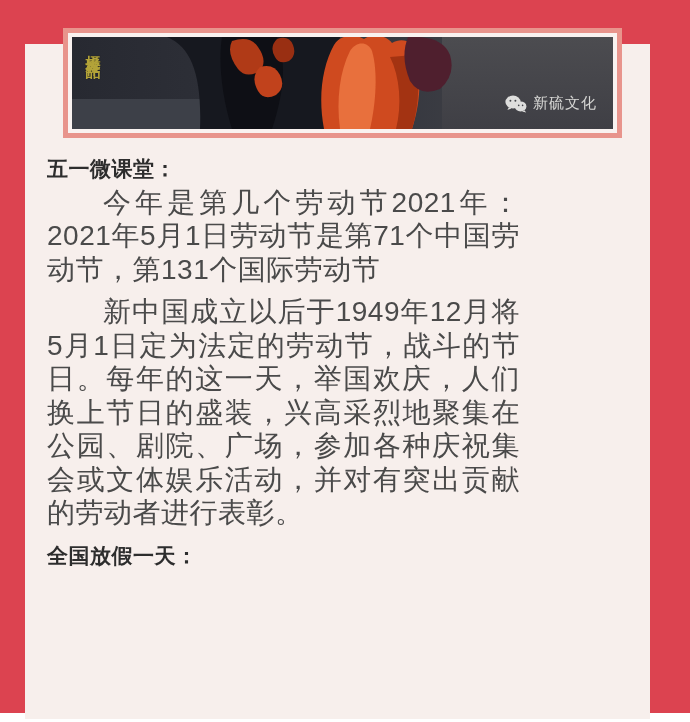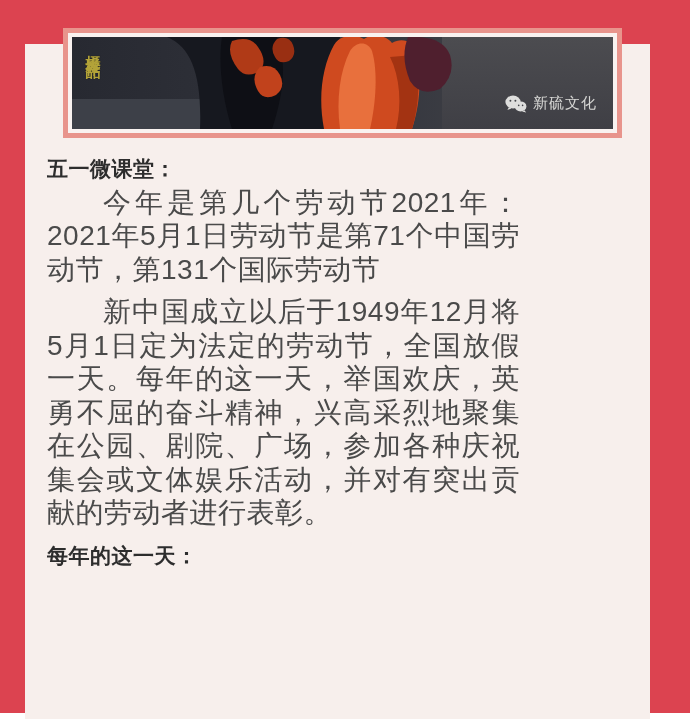--- a/index.html
+++ b/index.html
@@ -131,17 +131,17 @@
           </svg>
         </span>
         <span>新硫文化</span>
       </div>
     </div>
   </div>
 
   <div class="article">
     <h3>五一微课堂：</h3>
     <p>今年是第几个劳动节2021年：2021年5月1日劳动节是第71个中国劳动节，第131个国际劳动节</p>
-    <p>新中国成立以后于1949年12月将5月1日定为法定的劳动节，全国放假一天。每年的这一天，举国欢庆，英勇不屈的奋斗精神，兴高采烈地聚集在公园、剧院、广场，参加各种庆祝集会或文体娱乐活动，并对有突出贡献的劳动者进行表彰。</p>
-    <h3>每年的这一天：</h3>
+    <p>新中国成立以后于1949年12月将5月1日定为法定的劳动节，战斗的节日。每年的这一天，举国欢庆，人们换上节日的盛装，兴高采烈地聚集在公园、剧院、广场，参加各种庆祝集会或文体娱乐活动，并对有突出贡献的劳动者进行表彰。</p>
+    <h3>全国放假一天：</h3>
   </div>
 
 </div>
 
 </body></html>

